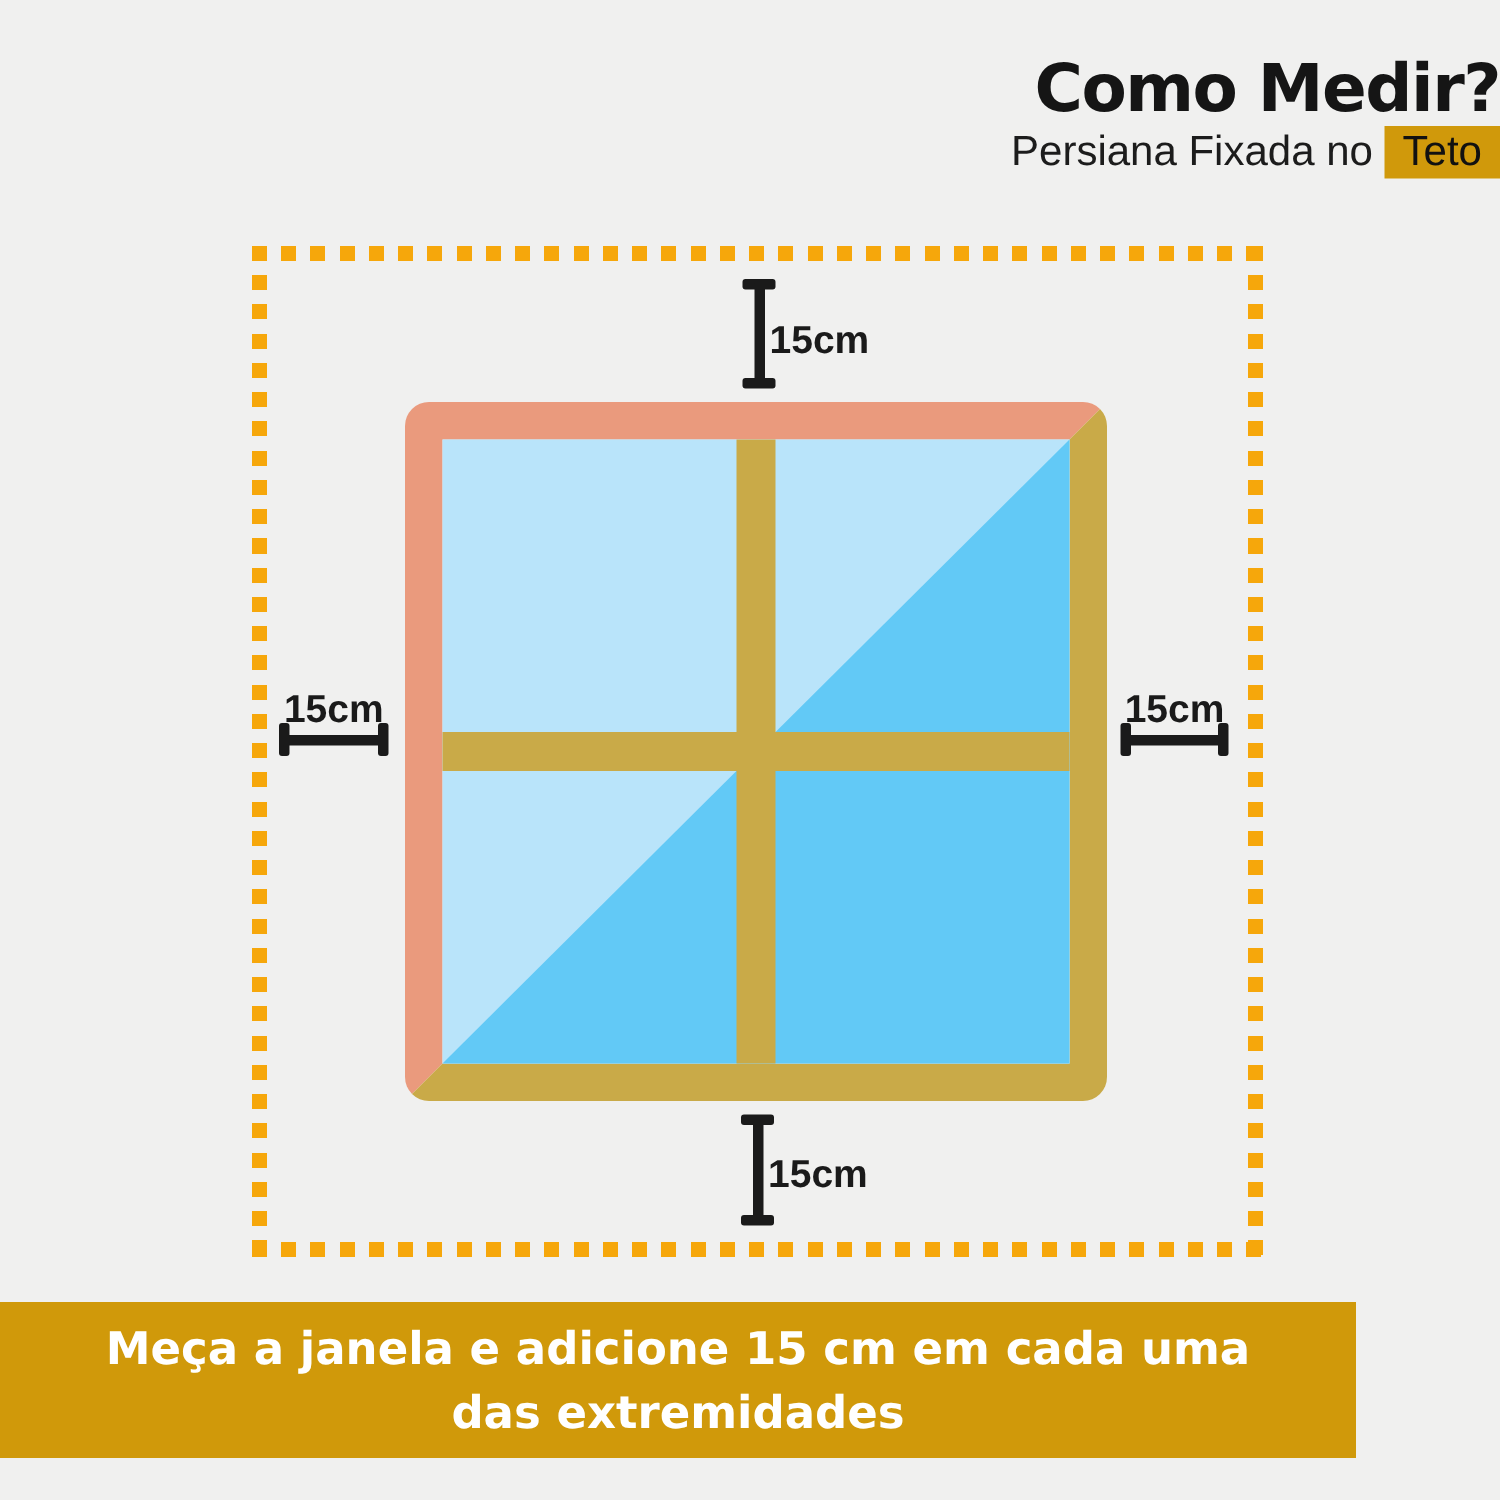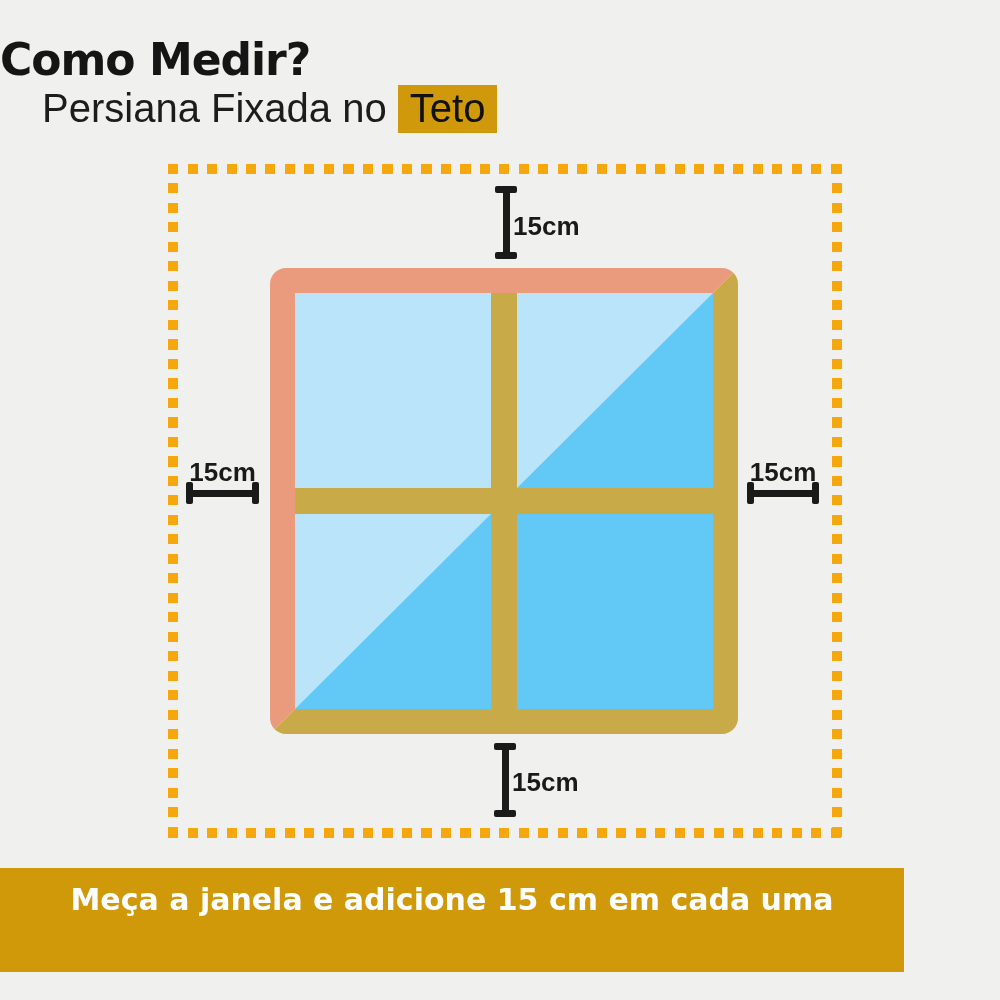--- a/index.html
+++ b/index.html
@@ -8,35 +8,35 @@
     position: relative;
     background: #f0f0ef;
     font-family: "Liberation Sans", sans-serif;
     overflow: hidden;
   }
 
   
   .header {
     position: absolute;
     top: 36px; left: 0; width: 1000px;
-    text-align: left;
+    text-align: right;
   }
   .title {
     font-family: "DejaVu Sans", sans-serif;
     font-weight: 700;
     font-size: 44px;
     letter-spacing: -1px;
     color: #151515;
     line-height: 1.1;
   }
   .subtitle {
     margin-top: 2px;
     font-family: "Liberation Sans", sans-serif;
     font-weight: 400;
-    font-size: 40px;
+    font-size: 28px;
     color: #1c1c1c;
     line-height: 1.1;
     padding-left: 42px;
   }
   .subtitle .highlight {
     background: #d0990b;
     color: #111111;
     padding: 1px 12px 3px 12px;
   }
 
@@ -158,13 +158,14 @@
 
 <div class="hbeam beam-right">
   <div class="cap start"></div>
   <div class="stroke"></div>
   <div class="cap end"></div>
 </div>
 <div class="measure-label label-right centered">15cm</div>
 
 <div class="footer-banner">
   <div>Meça a janela e adicione 15 cm em cada uma</div>
+  <div>das extremidades</div>
 </div>
 
 </body></html>

